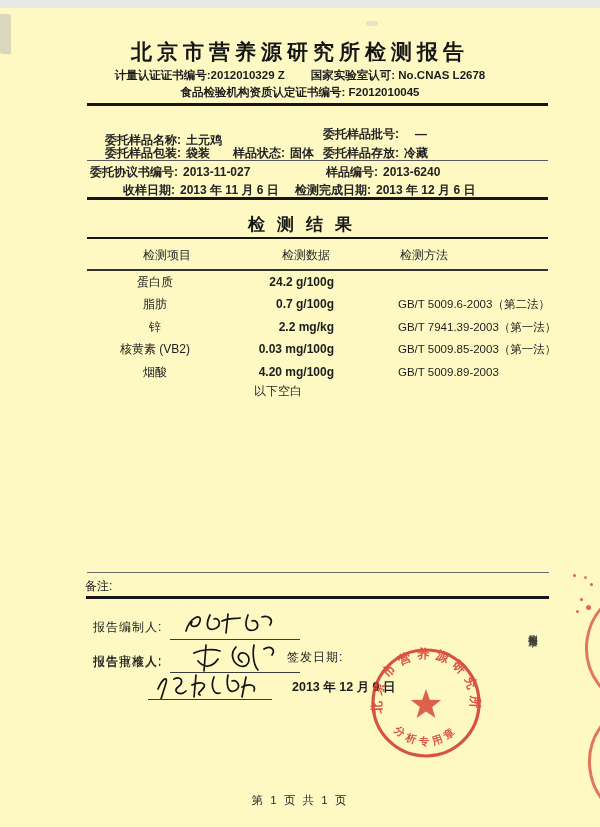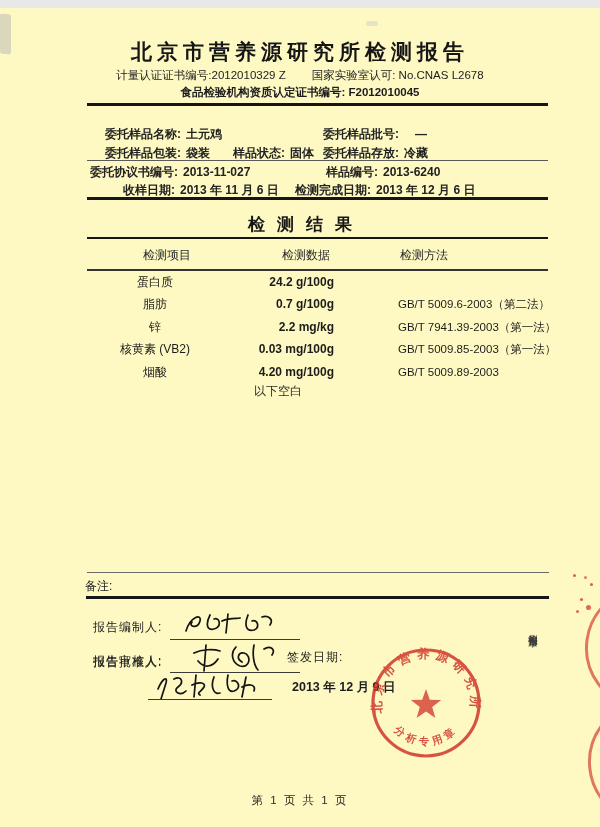--- a/index.html
+++ b/index.html
@@ -5,21 +5,21 @@
   html,body{margin:0;padding:0;background:#e8e8e8;}
   .page{
     position:relative;width:600px;height:827px;margin:8px auto;
     background:#fef9c3;overflow:hidden;
     font-family:"Liberation Sans","DejaVu Sans",sans-serif;
     color:#1c1c1c;
   }
   .abs{position:absolute;white-space:nowrap;}
   .center{left:0;width:600px;text-align:center;}
   .doc-title{top:30px;font-size:21px;font-weight:bold;letter-spacing:5px;color:#161616;}
-  .cert-line{top:60px;font-size:11.5px;font-weight:normal;}
+  .cert-line{top:60px;font-size:11.5px;font-weight:bold;}
   .cert-line .gap{display:inline-block;width:26px;}
   .cert-line2{top:77px;font-size:11.5px;font-weight:bold;}
   .rule{position:absolute;background:#161616;}
   .rule.thin{background:#5a5a5a;}
   .info{font-size:12px;font-weight:bold;color:#222;}
   .info .lbl{margin-right:5px;}
   .results-title{top:205px;font-size:17px;font-weight:bold;letter-spacing:12px;text-indent:12px;color:#161616;}
   .th{font-size:12px;color:#2a2a2a;}
   .trows{position:absolute;left:0;top:263px;width:585px;}
   .trow{position:relative;height:22.4px;}
@@ -58,21 +58,21 @@
   <div class="top-speck"></div>
 
   <div class="abs center doc-title">北京市营养源研究所检测报告</div>
   <div class="abs center cert-line">
     <span>计量认证证书编号:2012010329 Z</span><span class="gap"></span><span>国家实验室认可: No.CNAS L2678</span>
   </div>
   <div class="abs center cert-line2">食品检验机构资质认定证书编号: F2012010045</div>
 
   <div class="rule" style="left:87px;top:95px;width:461px;height:2.6px;"></div>
 
-  <div class="abs info" style="left:105px;top:118px;text-align:center;">
+  <div class="abs info" style="left:105px;top:124px;text-align:center;">
     <span class="lbl">委托样品名称:</span><span>土元鸡</span>
   </div>
   <div class="abs info" style="left:323px;top:118px;">
     <span class="lbl" style="margin-right:16px;">委托样品批号:</span><span>—</span>
   </div>
   <div class="abs info" style="left:105px;top:137px;">
     <span class="lbl">委托样品包装:</span><span>袋装</span>
   </div>
   <div class="abs info" style="left:233px;top:137px;">
     <span class="lbl">样品状态:</span><span>固体</span>

